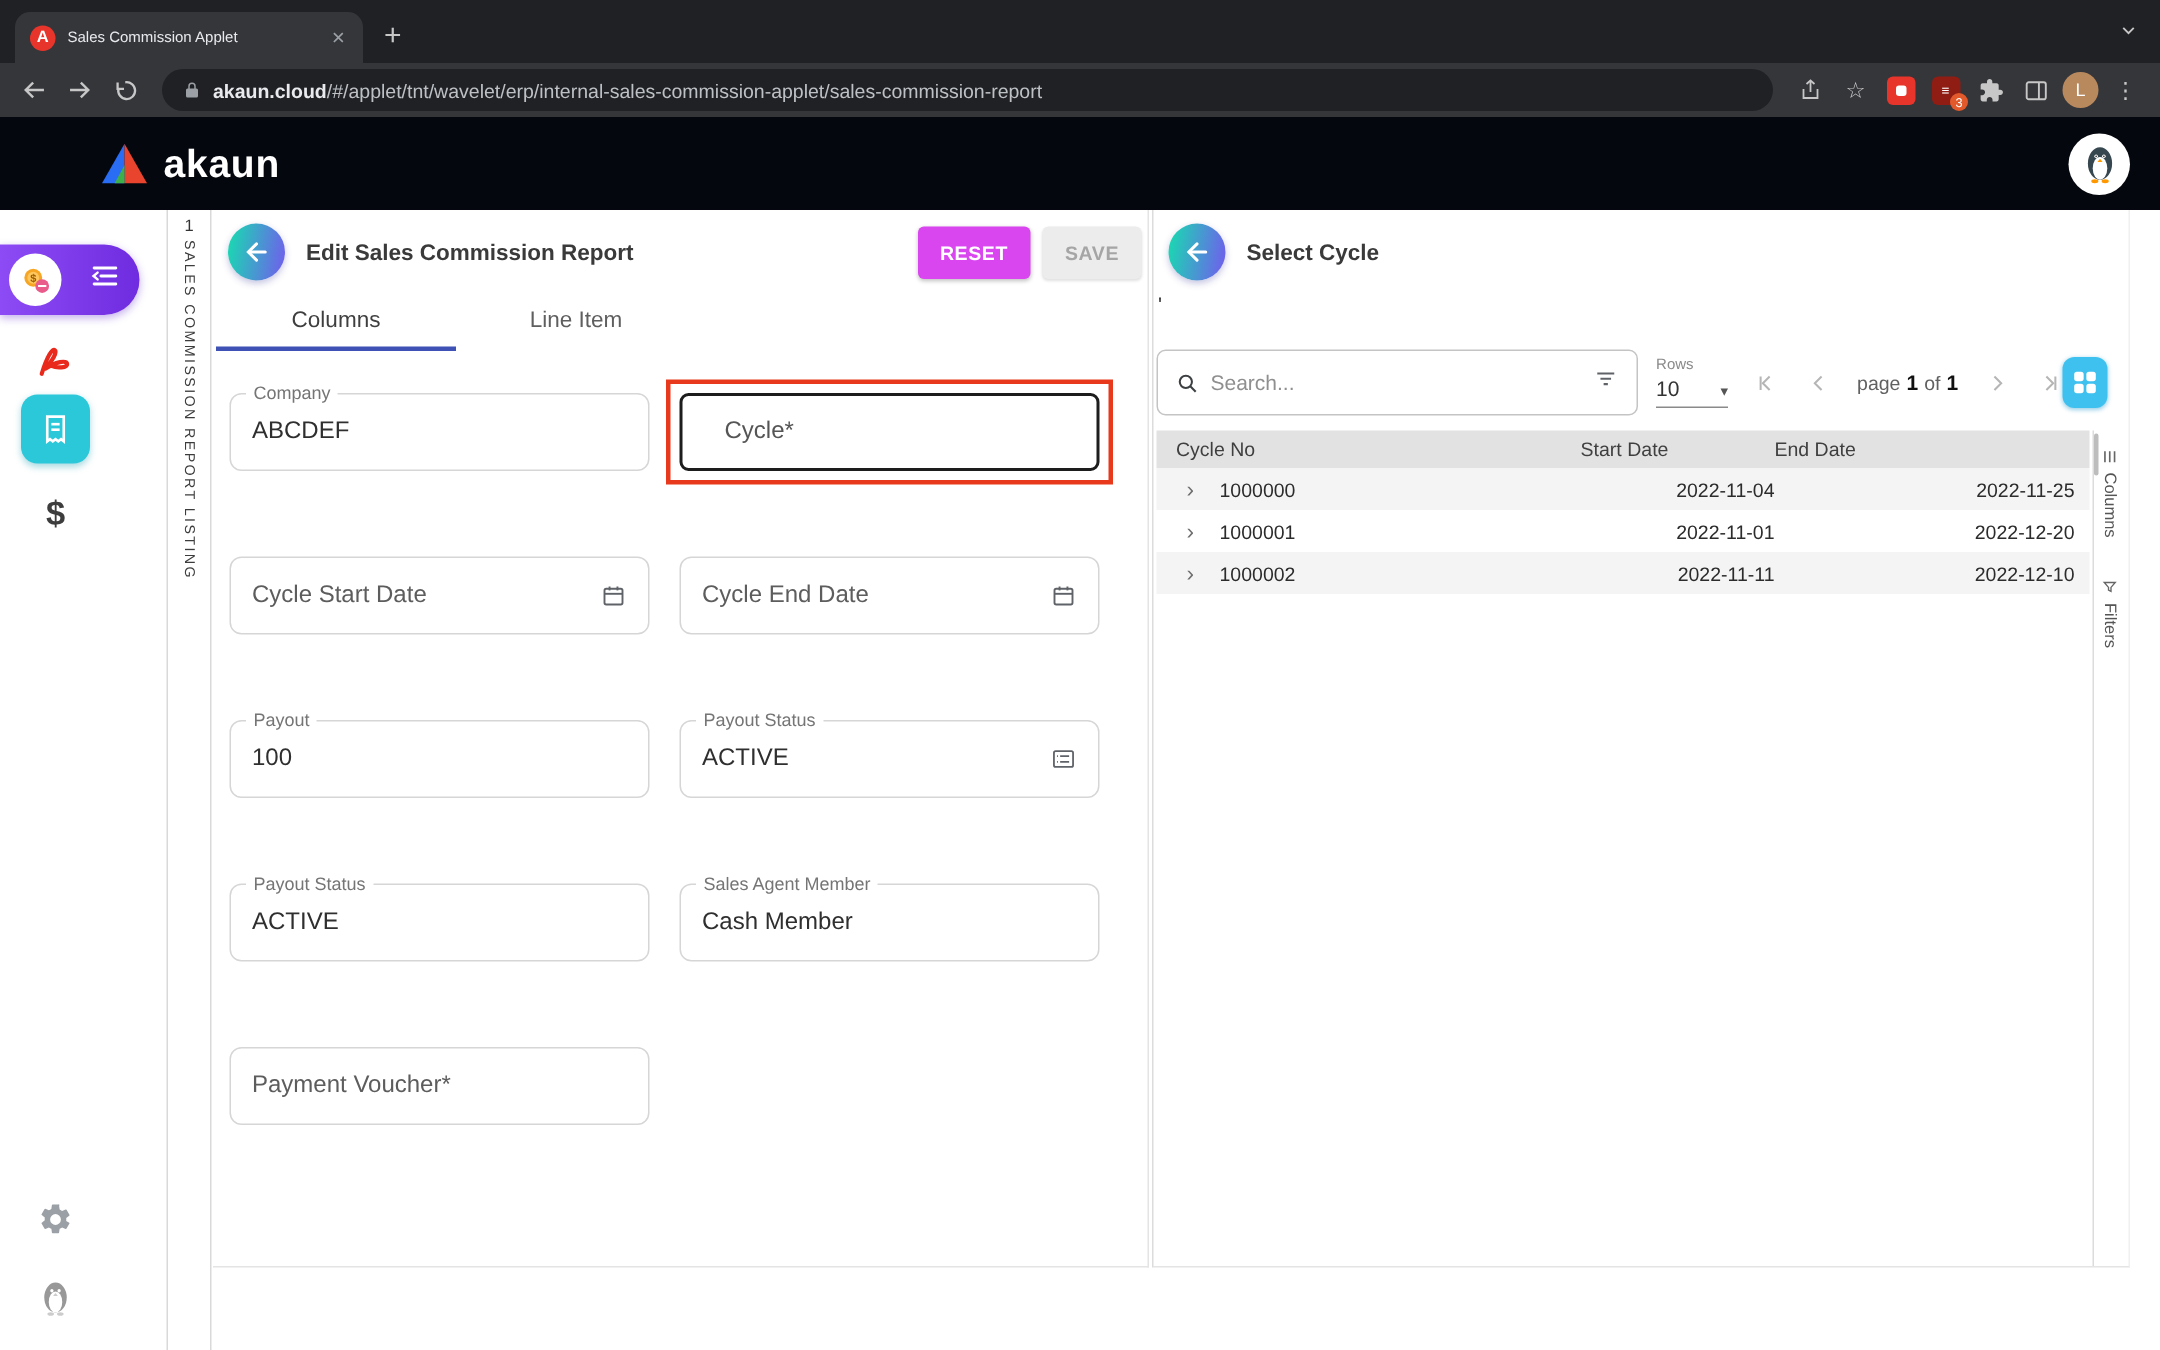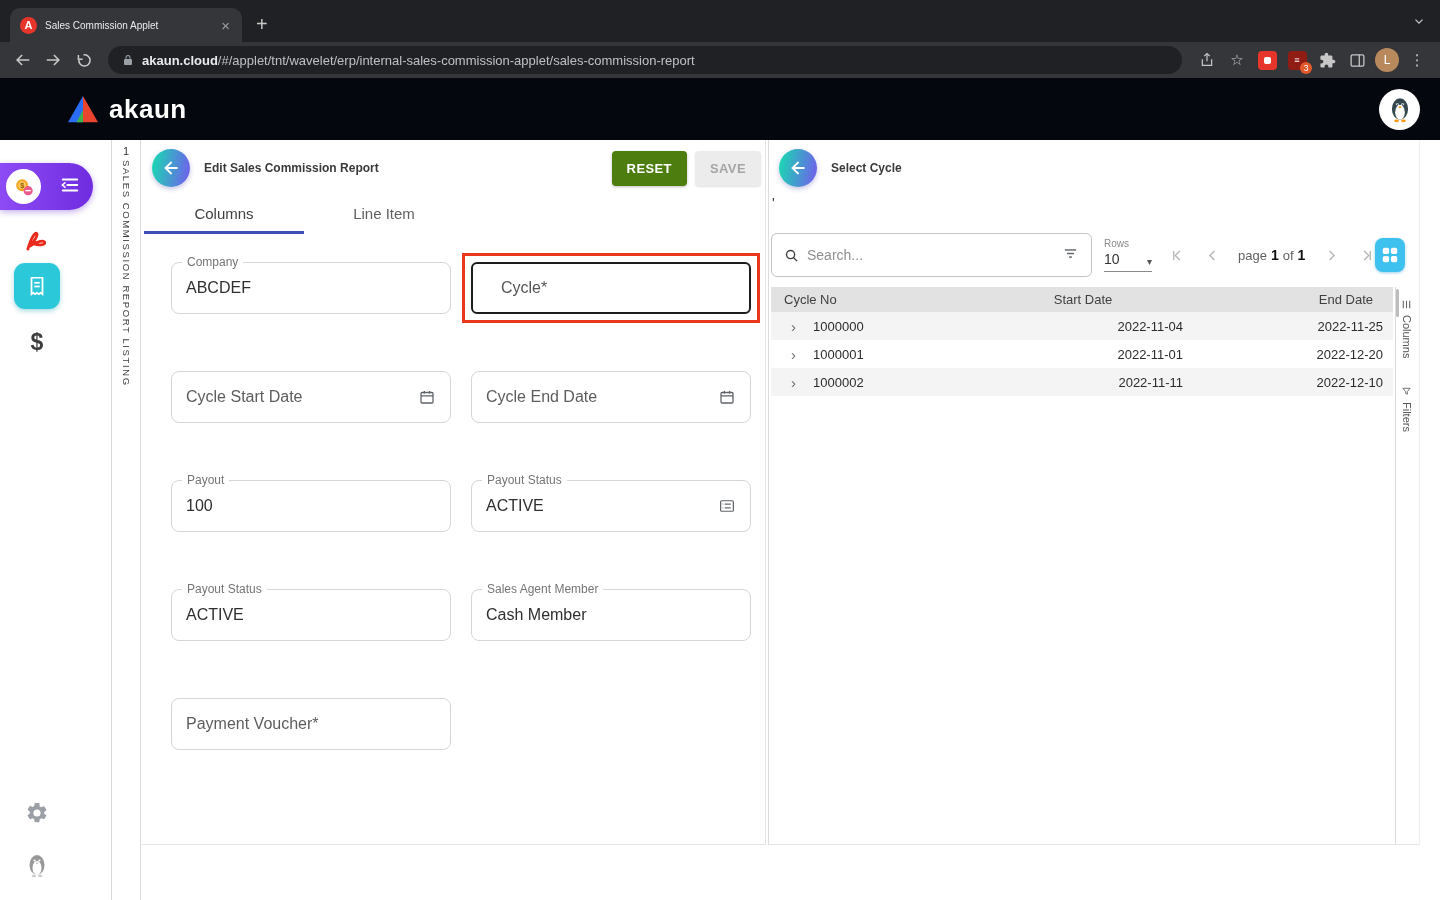--- a/index.html
+++ b/index.html
@@ -56,28 +56,28 @@
 
   
   .listing-strip { position:absolute; left:111px; top:0; bottom:0; width:30px; border-left:1px solid #d9d9d9; border-right:1px solid #d9d9d9; display:flex; flex-direction:column; align-items:center; padding-top:5px; gap:3px; }
   .listing-count { font-size:11px; color:#333; }
   .listing-vert { writing-mode:vertical-rl; font-size:9.5px; letter-spacing:1.6px; color:#3c3c3c; }
 
   
   .editor-panel { position:absolute; left:142px; top:0; width:624px; height:705px; background:#fff; border-right:1px solid #e4e4e4; border-bottom:1px solid #e4e4e4; }
   .panel-head { position:absolute; top:8px; left:10px; right:4px; height:40px; display:flex; align-items:center; }
   .back-btn { width:38px; height:38px; border-radius:50%; background:linear-gradient(100deg,#1fd1b5 10%,#6a67e8 90%); display:grid; place-items:center; box-shadow:0 2px 5px rgba(60,60,160,.3); flex:0 0 auto; }
-  .panel-title { margin-left:14px; font-size:12px; font-weight:bold; color:#3a3a3a; }
+  .panel-title { margin-left:14px; font-size:15px; font-weight:bold; color:#3a3a3a; }
   .btn { border:none; border-radius:4px; font-size:13px; font-weight:bold; letter-spacing:.4px; padding:10px 15px; font-family:inherit; }
-  .btn-reset { margin-left:auto; background:#4d7c0f; color:#fff; box-shadow:0 1px 3px rgba(0,0,0,.25); }
+  .btn-reset { margin-left:auto; background:#d946ef; color:#fff; box-shadow:0 1px 3px rgba(0,0,0,.25); }
   .btn-save { margin-left:8px; background:#ececec; color:#a5a5a5; box-shadow:0 1px 2px rgba(0,0,0,.12); }
   .tabs-row { position:absolute; top:56px; left:2px; height:38px; display:flex; }
   .tab-item { width:160px; text-align:center; line-height:36px; font-size:15px; color:#5f5f5f; }
   .tab-item.active { color:#3f3f3f; border-bottom:3px solid #3f51b5; }
-  .fields { position:absolute; top:122px; left:29px; display:grid; grid-template-columns:280px 280px; column-gap:20px; row-gap:57px; }
+  .fields { position:absolute; top:122px; left:11px; display:grid; grid-template-columns:280px 280px; column-gap:20px; row-gap:57px; }
   .cell { position:relative; width:280px; height:52px; }
   .field { position:relative; width:280px; height:52px; border:1px solid #d6d6d6; border-radius:8px; background:#fff; display:flex; align-items:center; padding:0 14px; font-size:16px; color:#2f2f2f; }
   .field .flabel { position:absolute; top:-8px; left:10px; background:#fff; padding:0 5px; font-size:12px; color:#757575; }
   .field.ph { color:#5d5d5d; }
   .ficon { margin-left:auto; display:grid; place-items:center; }
   .red-ring { position:absolute; inset:-9px; border:3px solid #e8391d; }
   .cycle-field { position:absolute; inset:0; border:2px solid #1d1d1d; border-radius:6px; display:flex; align-items:center; padding:0 28px; font-size:16px; color:#555; background:#fff; }
 
   
   .selector-panel { position:absolute; left:768px; top:0; width:652px; height:705px; background:#fff; border-left:1px solid #dcdcdc; border-bottom:1px solid #e4e4e4; border-right:1px solid #f0f0f0; }
@@ -92,21 +92,21 @@
   .rows-val .caret { font-size:10px; color:#555; }
   .pager { margin-left:16px; display:flex; align-items:center; gap:17px; }
   .pg-btn { width:18px; height:18px; display:grid; place-items:center; }
   .pg-text { font-size:13px; color:#616161; display:flex; gap:4px; align-items:baseline; }
   .pg-num { color:#111; font-weight:bold; font-size:14px; }
   .grid-btn { margin-left:auto; margin-right:4px; width:34px; height:34px; border-radius:8px; background:#3fc1ef; display:grid; place-items:center; box-shadow:0 1px 3px rgba(0,140,200,.4); }
   .cycle-table { position:absolute; top:147px; left:2px; width:622px; }
   .thead { display:flex; align-items:center; height:25px; background:#e2e2e2; font-size:13px; color:#3f3f3f; }
   .th-no { flex:1; padding-left:13px; }
   .th-start { width:200px; text-align:center; }
-  .th-end { width:210px; text-align:right; padding-right:20px; }
+  .th-end { width:210px; text-align:left; padding-right:0; }
   .trow { display:flex; align-items:center; height:28px; font-size:13px; color:#2c2c2c; }
   .trow:nth-child(even) { background:#f4f4f4; }
   .td-exp { width:42px; padding-left:20px; color:#6f6f6f; font-size:15px; line-height:1; }
   .td-no { flex:1; }
   .td-start { width:200px; text-align:right; }
   .td-end { width:210px; text-align:right; padding-right:10px; }
   .side-strip { position:absolute; top:147px; right:2px; bottom:0; width:22px; border-left:1px solid #dcdcdc; display:flex; flex-direction:column; align-items:center; padding-top:12px; gap:28px; background:#fff; }
   .scroll-thumb { position:absolute; left:0; top:2px; width:3px; height:28px; background:#bdbdbd; border-radius:2px; }
   .side-tool { writing-mode:vertical-rl; display:flex; align-items:center; gap:5px; font-size:11px; color:#555; }
 </style>

